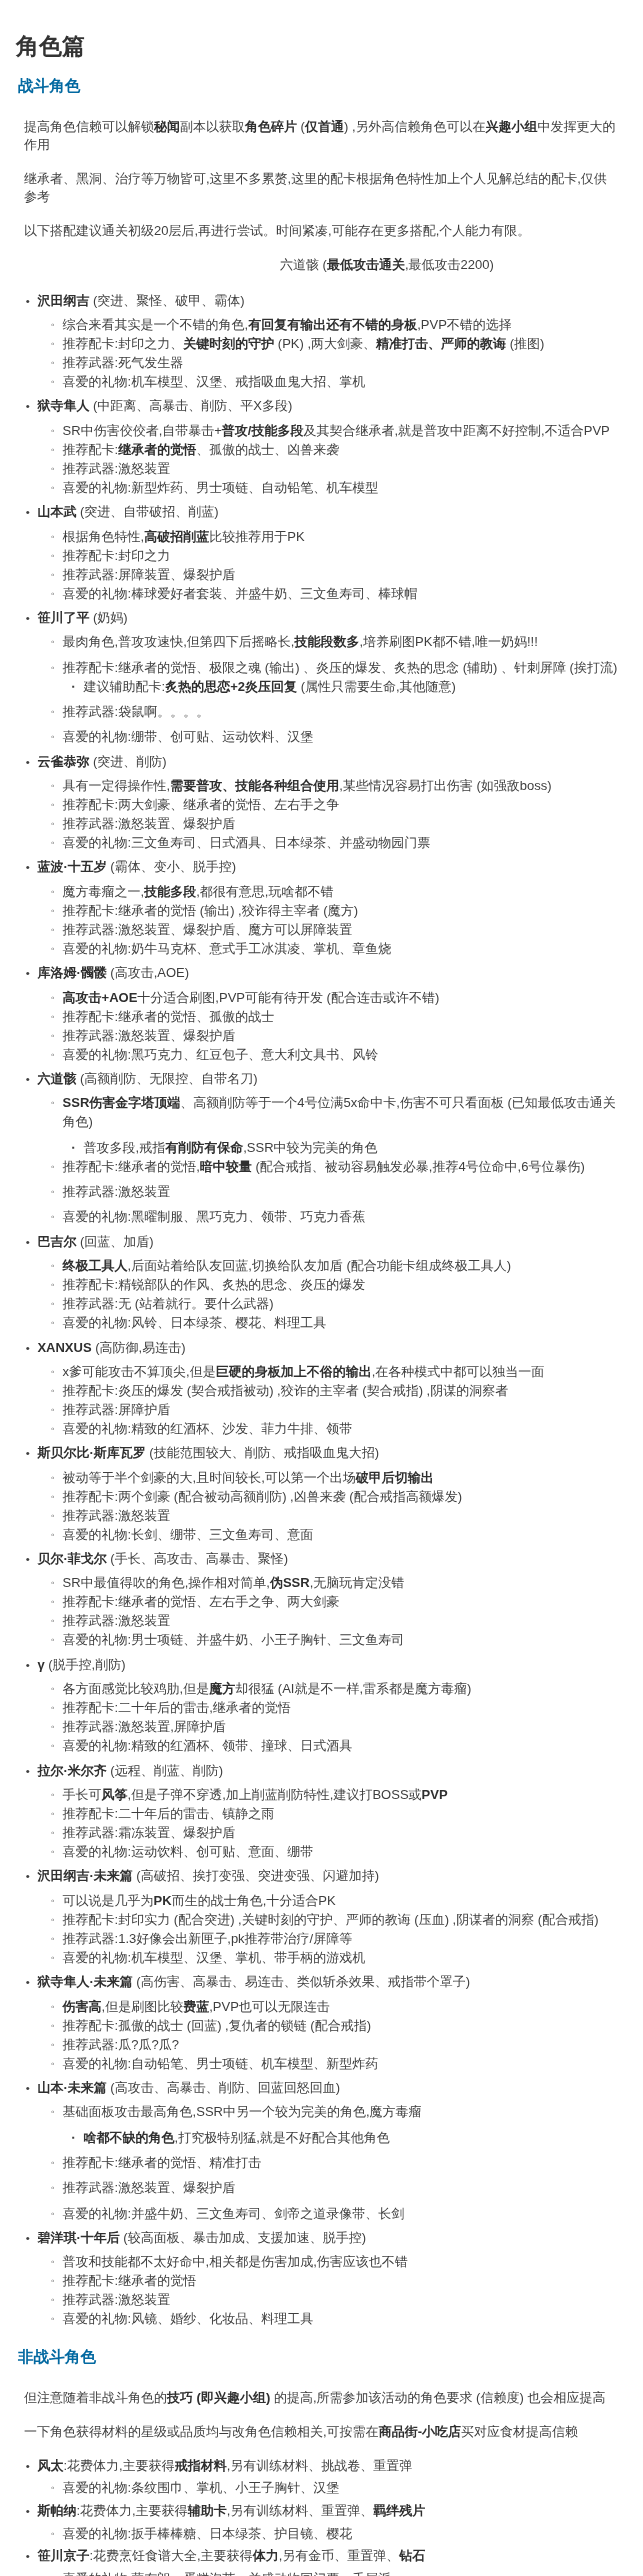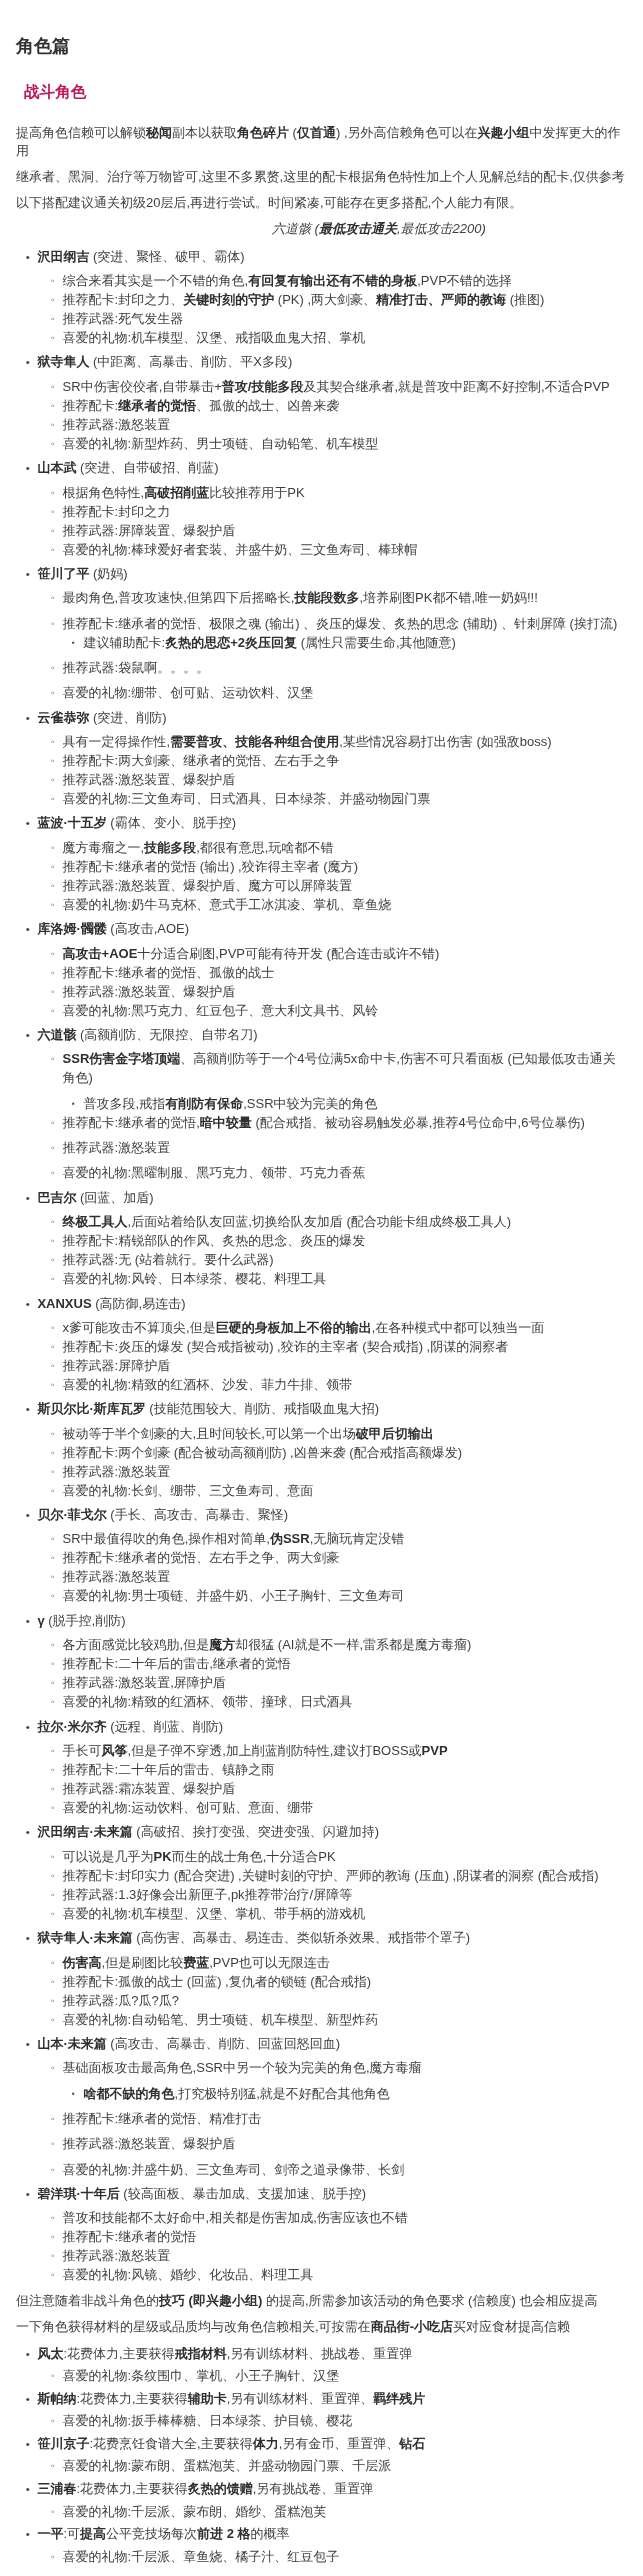--- a/index.html
+++ b/index.html
@@ -1,24 +1,24 @@
 <!DOCTYPE html>
 <html style="font-size:14.3px"><head>
 <meta charset="utf-8">
 <style>
   html,body{margin:0;padding:0;background:#ffffff;}
   .page{width:643px;height:2576px;overflow:hidden;background:#ffffff;
         font-family:"Liberation Sans","DejaVu Sans",sans-serif;color:#3e3e3e;}
   .doc{padding:0 18px 0 16px;}
   b{font-weight:700;color:#2f2f2f;}
-  .t1{font-size:18px;line-height:21.4px;font-weight:700;color:#333;margin:0;padding:36px 0 0;}
-  .t2{font-size:15.6px;line-height:18px;font-weight:700;color:#be185d;margin:8px;padding:18px 0 0;}
-  .para{font-size:13px;line-height:18px;margin:0;padding:8px 0 0;}
+  .t1{font-size:23px;line-height:21.4px;font-weight:700;color:#333;margin:0;padding:36px 0 0;}
+  .t2{font-size:15.6px;line-height:18px;font-weight:700;color:#0369a1;margin:2px;padding:18px 0 0;}
+  .para{font-size:13px;line-height:18px;margin:8px;padding:8px 0 0;}
   .t2 + .para{padding-top:14.3px;}
-  .para.ind{padding-left:256px;font-style:italic;}
+  .para.ind{padding-left:256px;}
   .list{padding:3.6px 0 0;}
   .li{display:flex;align-items:flex-start;font-size:13px;line-height:19px;margin-top:0;}
   .l1{padding-left:9.8px;margin-top:5.4px;}
   .l2{padding-left:35px;}
   .l3{padding-left:56px;}
   .l1 + .l2{margin-top:5.4px;}
   .sp{margin-top:6.3px;}
   .tight .l1{margin-top:3.6px;}
   .tight .l1 + .l2{margin-top:3.6px;}
   .blt{flex:0 0 auto;width:11.6px;color:#3e3e3e;}
@@ -405,20 +405,21 @@
         </div>
         <div class="li l2">
           <span class="blt b2">◦</span>
           <span class="txt">推荐武器:激怒装置</span>
         </div>
         <div class="li l2">
           <span class="blt b2">◦</span>
           <span class="txt">喜爱的礼物:风镜、婚纱、化妆品、料理工具</span>
         </div>
       </div>
+      <h2 class="t2">非战斗角色</h2>
       <div class="para">但注意随着非战斗角色的<b>技巧 (即兴趣小组)</b> 的提高,所需参加该活动的角色要求 (信赖度) 也会相应提高</div>
       <div class="para">一下角色获得材料的星级或品质均与改角色信赖相关,可按需在<b>商品街-小吃店</b>买对应食材提高信赖</div>
       <div class="list tight">
         <div class="li l1">
           <span class="blt b1">•</span>
           <span class="txt"><b>风太</b>:花费体力,主要获得<b>戒指材料</b>,另有训练材料、挑战卷、重置弹</span>
         </div>
         <div class="li l2">
           <span class="blt b2">◦</span>
           <span class="txt">喜爱的礼物:条纹围巾、掌机、小王子胸针、汉堡</span>

